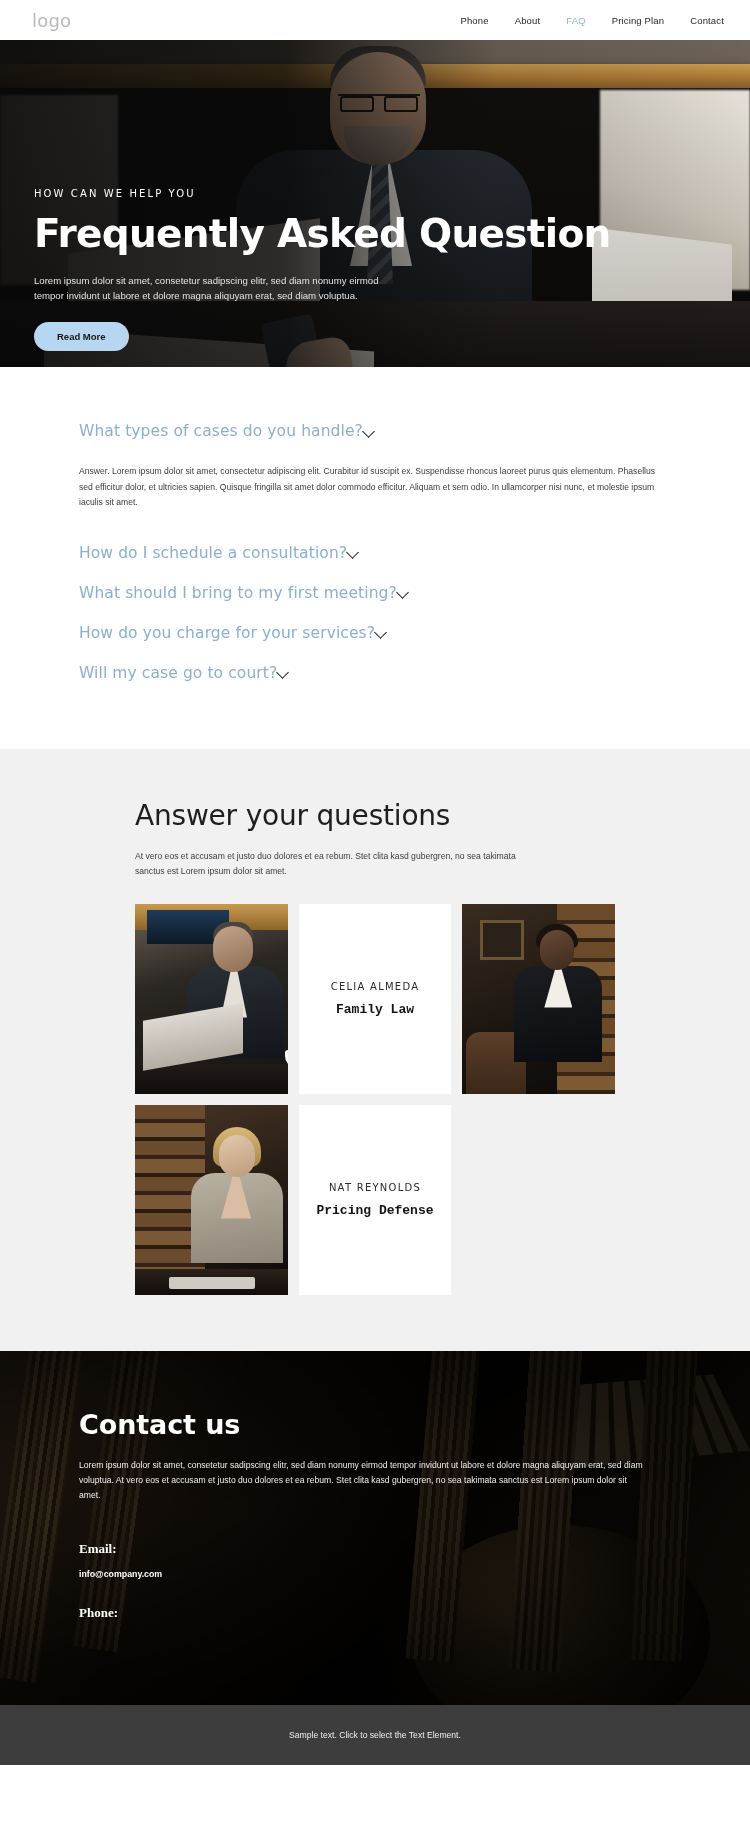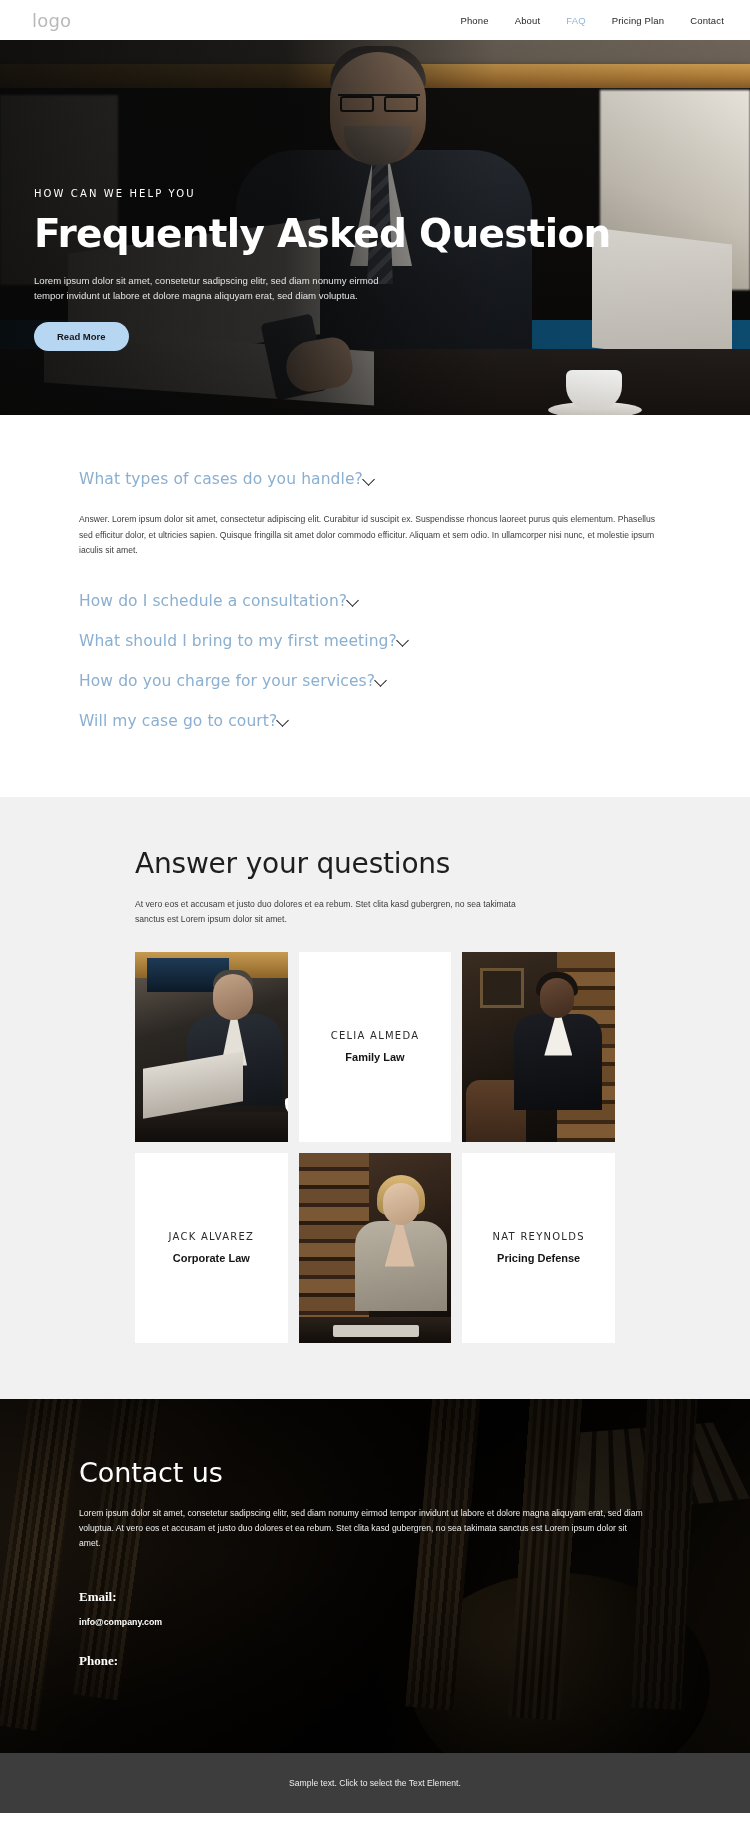--- a/index.html
+++ b/index.html
@@ -35,21 +35,21 @@
     color: #272727;
     text-decoration: none;
     letter-spacing: 0.15px;
     white-space: nowrap;
   }
   .nav-link.active { color: #8fb4d6; }
 
   
   .hero {
     position: relative;
-    height: 375px;
+    height: 327px;
     overflow: hidden;
     background: #0c4a6e;
   }
   .hero-photo { position: absolute; inset: 0; }
   
   .hp-wall {
     position: absolute; left: 0; top: 0; width: 100%; height: 130px;
     background:
       radial-gradient(ellipse 34px 22px at 12% 62%, #b2a698 0 60%, transparent 62%),
       radial-gradient(ellipse 30px 20px at 24% 48%, #a79a8c 0 60%, transparent 62%),
@@ -274,23 +274,24 @@
     position: relative;
   }
   .member-name {
     font-size: 10px;
     letter-spacing: 1.25px;
     color: #2a2a2a;
     margin-bottom: 10px;
     font-family: "DejaVu Sans", sans-serif;
   }
   .member-role {
-    font-size: 11px;
+    font-size: 13px;
     font-weight: 700;
     color: #141414;
+    font-family: Liberation Mono, monospace;
   }
   
   .cell-photo { padding: 0; }
   .ph { position: absolute; inset: 0; }
 
   .ph-a { background: linear-gradient(165deg,#6d6257 0%,#2b2723 38%,#14110f 100%); }
   .ph-a .bar { position:absolute; left:0; top:0; width:100%; height:26px;
     background: linear-gradient(#c79a52,#8e6528); }
   .ph-a .mon { position:absolute; left:12px; top:6px; width:82px; height:34px;
     background: linear-gradient(#1e3a55,#0d1a27); }
@@ -377,21 +378,21 @@
     border-radius: 50%;
     background: radial-gradient(circle at 40% 40%, #8a6c3e 0%, #4c3a1f 45%, #19120a 80%);
     opacity: .9;
   }
   .cp-vig {
     position: absolute; inset: 0;
     background: radial-gradient(ellipse at 30% 45%, rgba(0,0,0,.55) 0%, rgba(0,0,0,.82) 60%, rgba(0,0,0,.9) 100%);
   }
   .contact-inner { position: relative; z-index: 3; width: 592px; margin: 0 auto; }
   .contact-title {
-    font-size: 27px; color: #ffffff; font-weight: 400;
+    font-size: 27px; color: #ffffff; font-weight: 700;
     letter-spacing: -0.1px; margin-bottom: 18px;
     font-family: "DejaVu Sans", sans-serif;
   }
   .contact-body {
     font-size: 8.6px; line-height: 1.78; color: #efefef;
     width: 570px; margin-bottom: 38px;
   }
   .contact-label {
     font-size: 13px; font-weight: 700; color: #ffffff;
     margin-bottom: 12px;
@@ -519,24 +520,20 @@
           <div class="shelf"></div>
             <div class="frame"></div>
           <div class="chair"></div>
           <div class="body"></div>
             <div class="collar"></div>
           <div class="hair"></div>
             <div class="head"></div>
         </div>
       </div>
 
-      <div class="team-cell">
-        <div class="member-name">JACK ALVAREZ</div>
-        <div class="member-role">Corporate Law</div>
-      </div>
 
       <div class="team-cell cell-photo">
         <div class="ph ph-c">
           <div class="shelf"></div>
           <div class="body"></div>
             <div class="blouse"></div>
           <div class="hair"></div>
             <div class="head"></div>
           <div class="desk"></div>
             <div class="kb"></div>

